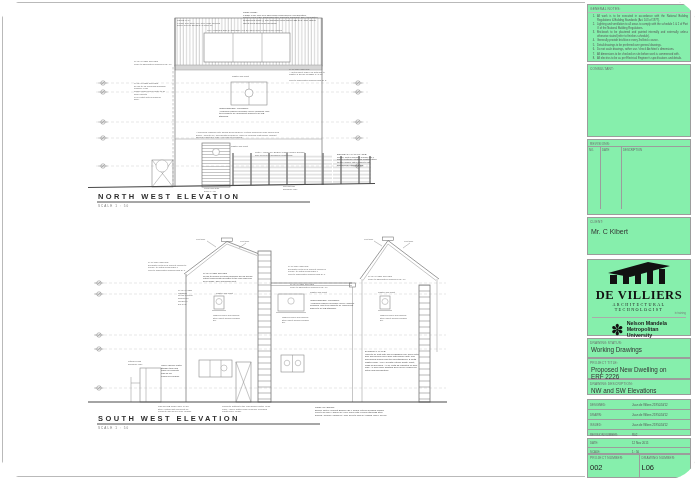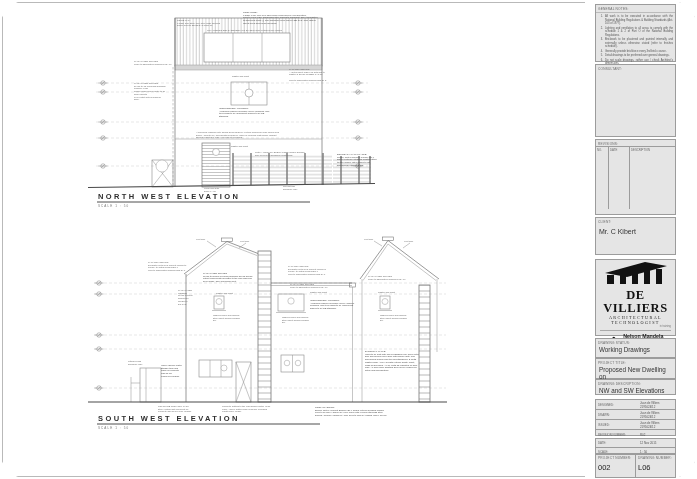--- a/index.html
+++ b/index.html
@@ -17,21 +17,21 @@
   .t-title{font-family:"Liberation Sans",sans-serif;font-size:7.5px;font-weight:bold;
            letter-spacing:2.4px;fill:#2e2e2e;}
   .t-scale{font-family:"Liberation Sans",sans-serif;font-size:3px;letter-spacing:1.1px;fill:#777;}
   .ol{stroke:#6e6e6e;stroke-width:0.7;fill:none;}
   .ol2{stroke:#8d8d8d;stroke-width:0.5;fill:none;}
   .ground{stroke:#4a4a4a;stroke-width:1.2;fill:none;}
   .dash{stroke:#9a9a9a;stroke-width:0.55;stroke-dasharray:2.4 1.6;fill:none;}
 
   
   .tb{position:absolute;left:585px;top:2px;width:110px;height:475px;background:#fff;}
-  .box{position:absolute;left:2px;width:81px;border:1px solid #9c9c9c;background:#e5e5e5;box-sizing:border-box;margin-left:8px;}
+  .box{position:absolute;left:2px;width:104px;border:1px solid #9c9c9c;background:#86efac;box-sizing:border-box;}
   .lab{font-size:3.2px;color:#6a6a6a;letter-spacing:.2px;padding:1.5px 2px 0 2px;text-transform:uppercase;}
   .note{display:flex;gap:2px;margin:1px 2px;font-size:2.7px;line-height:1.3;color:#555;text-align:justify;}
   .note .num{flex:0 0 5px;text-align:right;}
   #notes-list{border-top:1px solid #bbb;margin-top:1.5px;padding-top:1px;}
   .rev-label{border-bottom:1px solid #9c9c9c;}
   .rev-table{display:flex;height:62px;}
   .rev-col{border-right:1px solid #9c9c9c;font-size:2.8px;color:#666;padding:1px 1px;box-sizing:border-box;}
   .rev-col:last-child{border-right:none;}
   .client-name{font-size:7px;color:#333;padding:4px 3px 0 3px;}
   .logo-wrap{text-align:center;padding-top:2px;}

